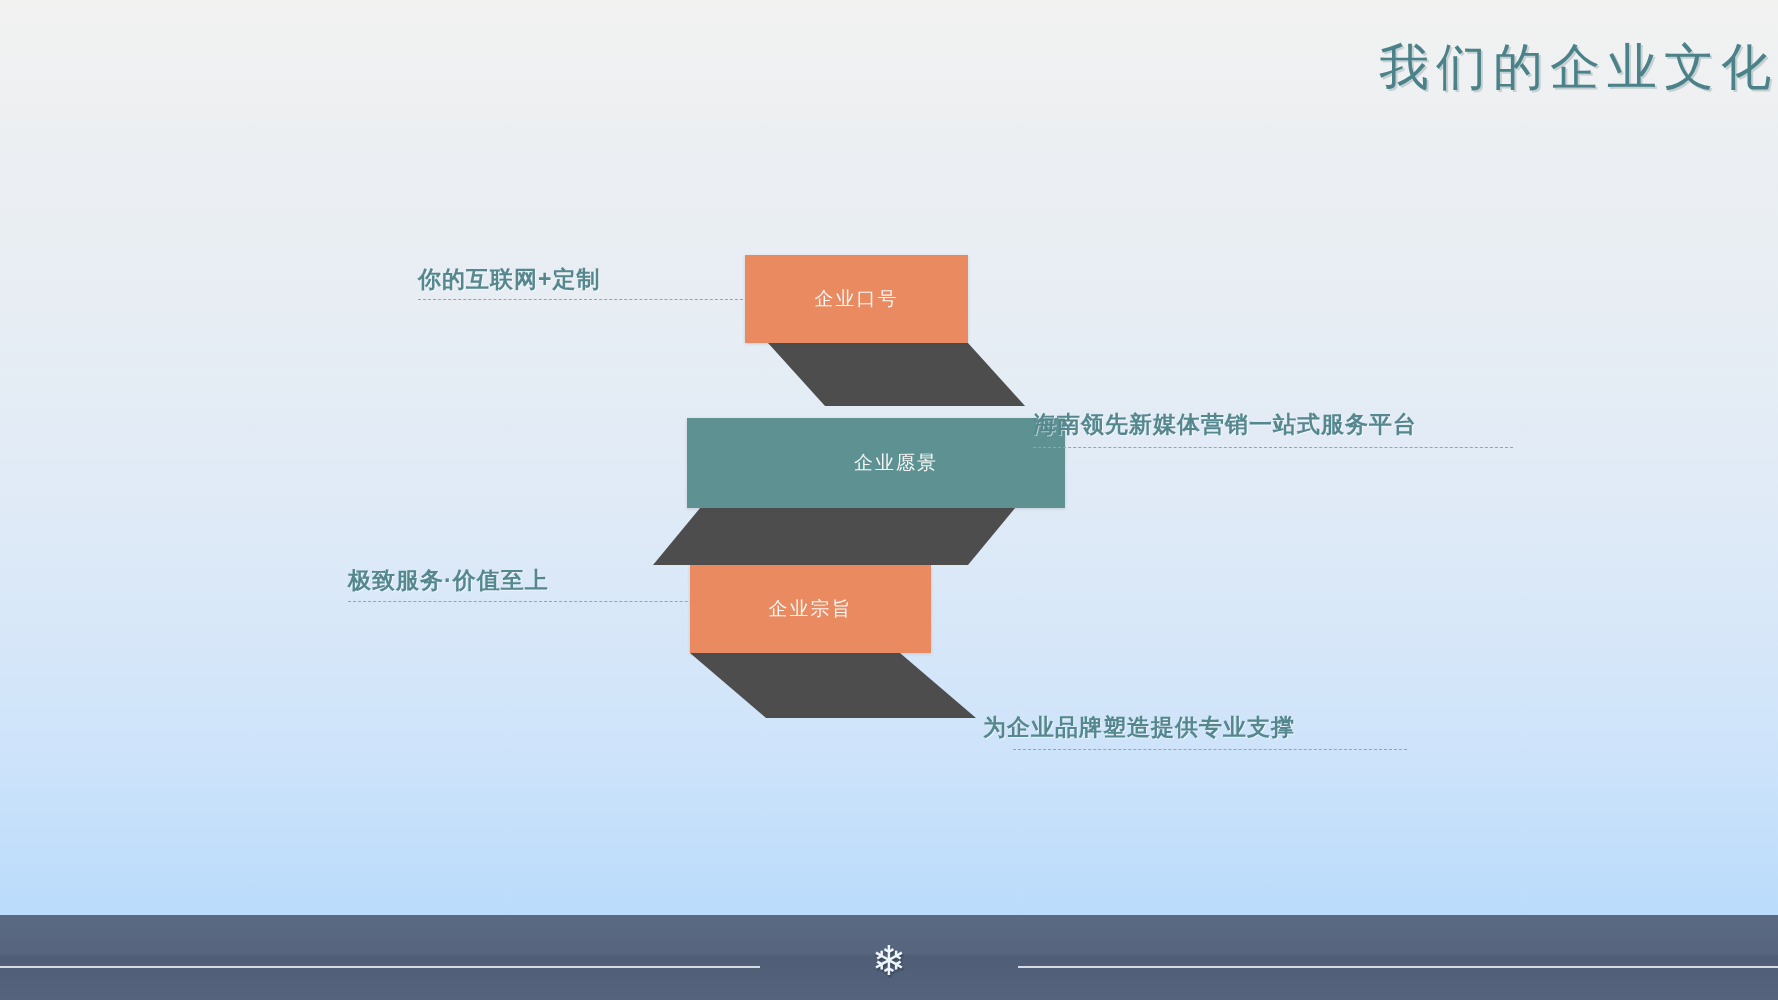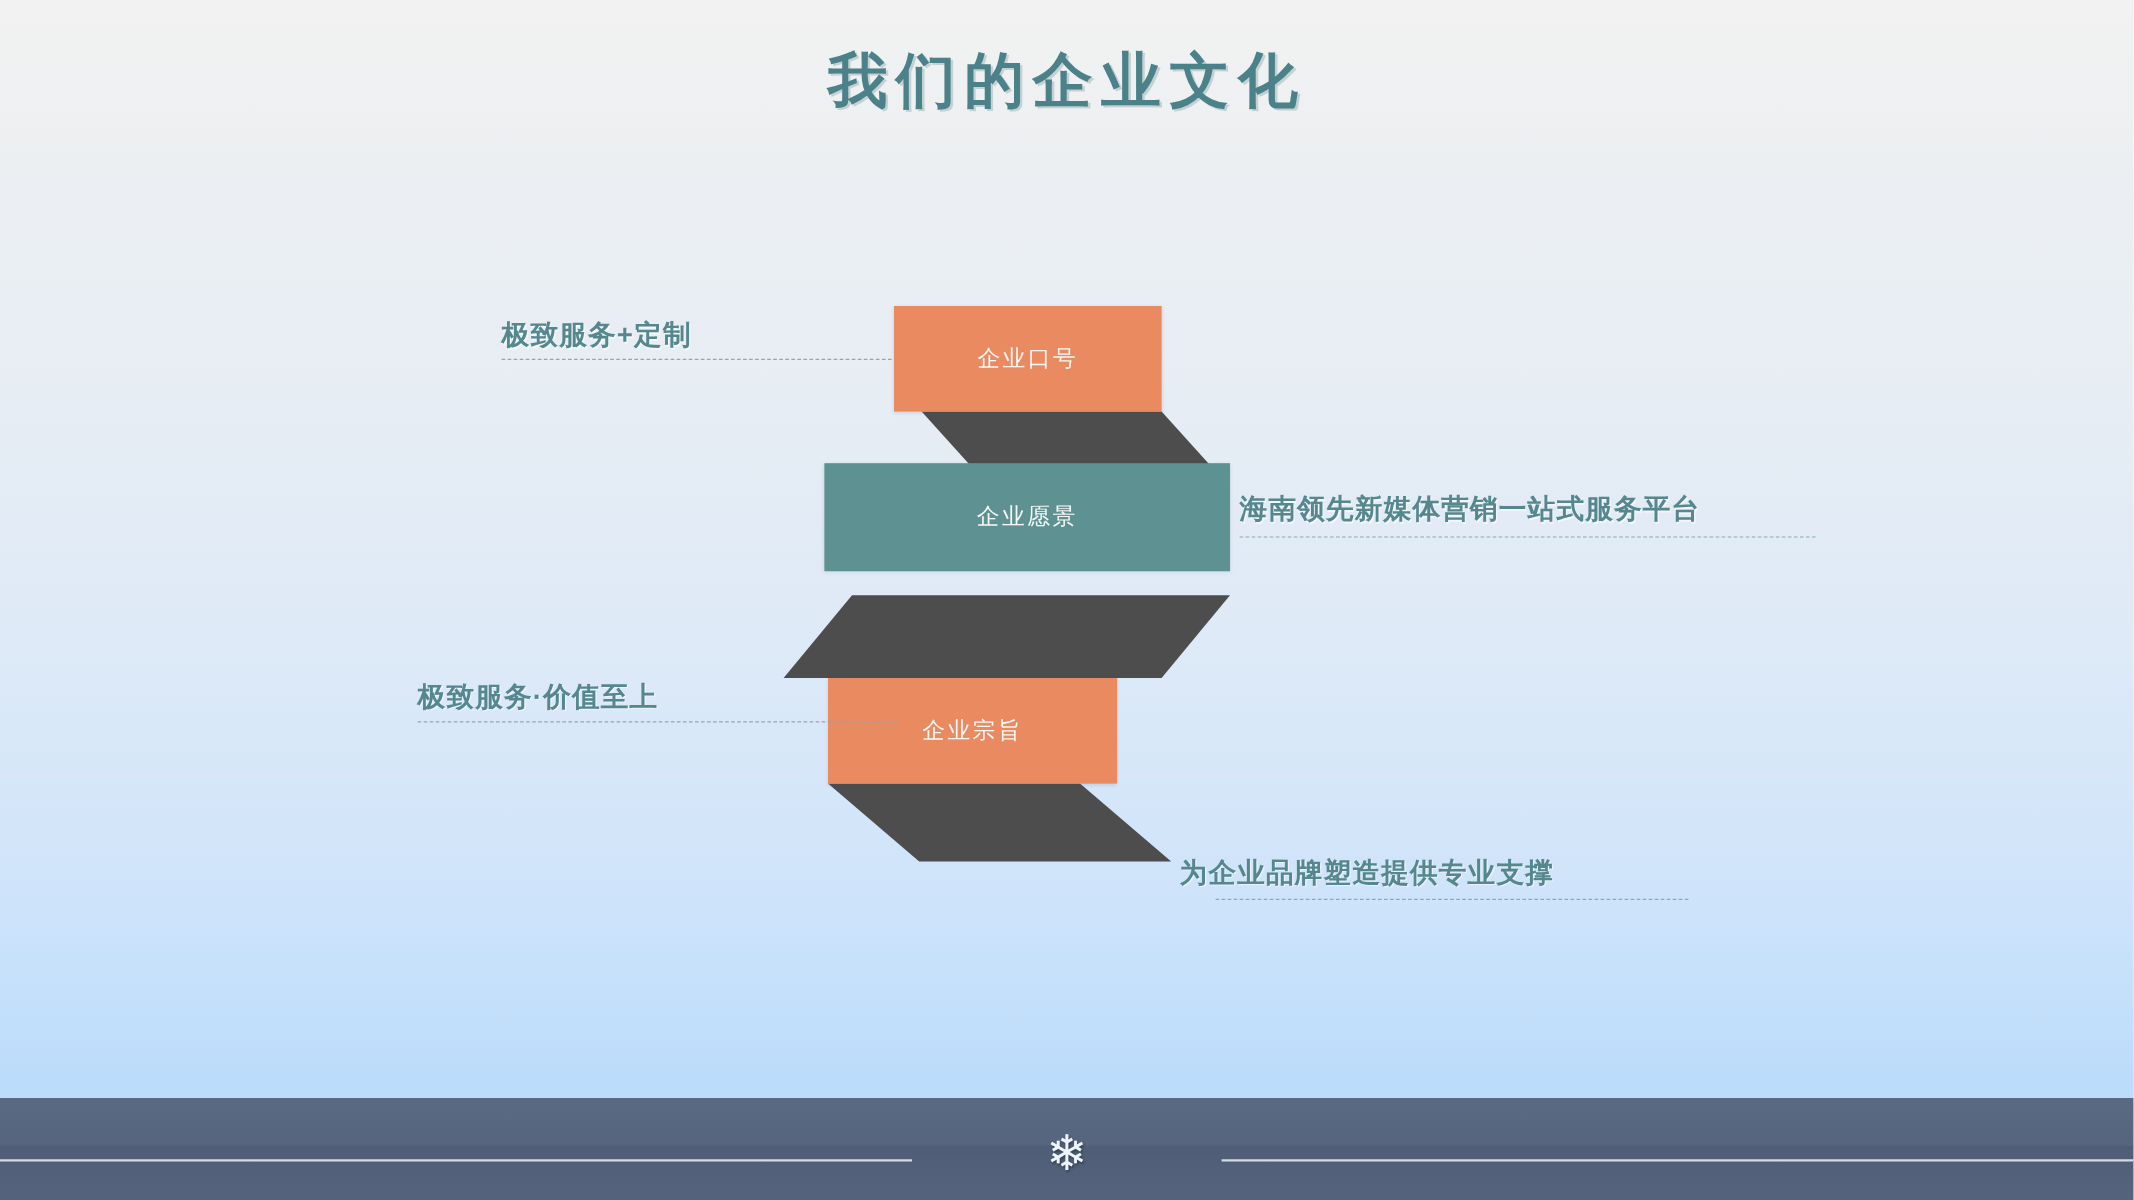--- a/index.html
+++ b/index.html
@@ -8,44 +8,44 @@
     font-family:"Liberation Sans","DejaVu Sans",sans-serif;
   }
   .slide{
     position:relative;width:1778px;height:1000px;
     background:linear-gradient(180deg,#f2f2f1 0%,#eceff2 14%,#e6edf4 34%,#dfeaf7 52%,#cfe4fa 74%,#bcdcfb 90%,#b8daf9 100%);
     overflow:hidden;
   }
 
   
   .title{
-    position:absolute;left:0;top:34px;width:1778px;text-align:center;
+    position:absolute;left:0;top:34px;width:1778px;text-align:right;
     font-family:"DejaVu Serif","Liberation Serif",serif;
-    font-size:50px;font-weight:bold;color:#4b8289;
+    font-size:50px;font-weight:normal;color:#4b8289;
     letter-spacing:7px;
     text-shadow:2px 2px 0 rgba(120,150,155,0.35);
   }
 
   
   .ribbon{position:absolute;left:0;top:0;width:1778px;height:1000px;}
 
   
   .box{
     position:absolute;
     color:#f7f7f5;
     font-size:19px;
     letter-spacing:2px;
     display:flex;align-items:center;justify-content:center;
     box-shadow:0 1px 3px rgba(70,80,95,0.18);
   }
   .box.salmon{background:#e98a61;}
   .box.teal{background:#5d9192;}
 
   #box1{left:745px;top:255px;width:223px;height:88px;}
-  #box2{left:687px;top:386px;width:338px;height:90px;}
+  #box2{left:687px;top:418px;width:338px;height:90px;padding-left:40px;}
   #box3{left:690px;top:565px;width:241px;height:88px;}
   #box4{left:751px;top:718px;width:225px;height:90px;}
 
   
   .label{
     position:absolute;
     color:#55878e;
     font-size:23px;font-weight:bold;letter-spacing:1px;
     white-space:nowrap;
     text-shadow:1px 1px 0 rgba(255,255,255,0.55);
@@ -111,21 +111,21 @@
     <span>企业口号</span>
   </div>
   <div class="box teal" id="box2">
     <span>企业愿景</span>
   </div>
   <div class="box salmon" id="box3">
     <span>企业宗旨</span>
   </div>
 
   <div class="leader" id="leader1"></div>
-  <div class="label" id="label1">极致服务+定制</div>
+  <div class="label" id="label1">你的互联网+定制</div>
 
   <div class="leader" id="leader2"></div>
   <div class="label" id="label2">海南领先新媒体营销一站式服务平台</div>
 
   <div class="leader" id="leader3"></div>
   <div class="label" id="label3">极致服务·价值至上</div>
 
   <div class="leader" id="leader4"></div>
   <div class="label" id="label4">为企业品牌塑造提供专业支撑</div>
 

